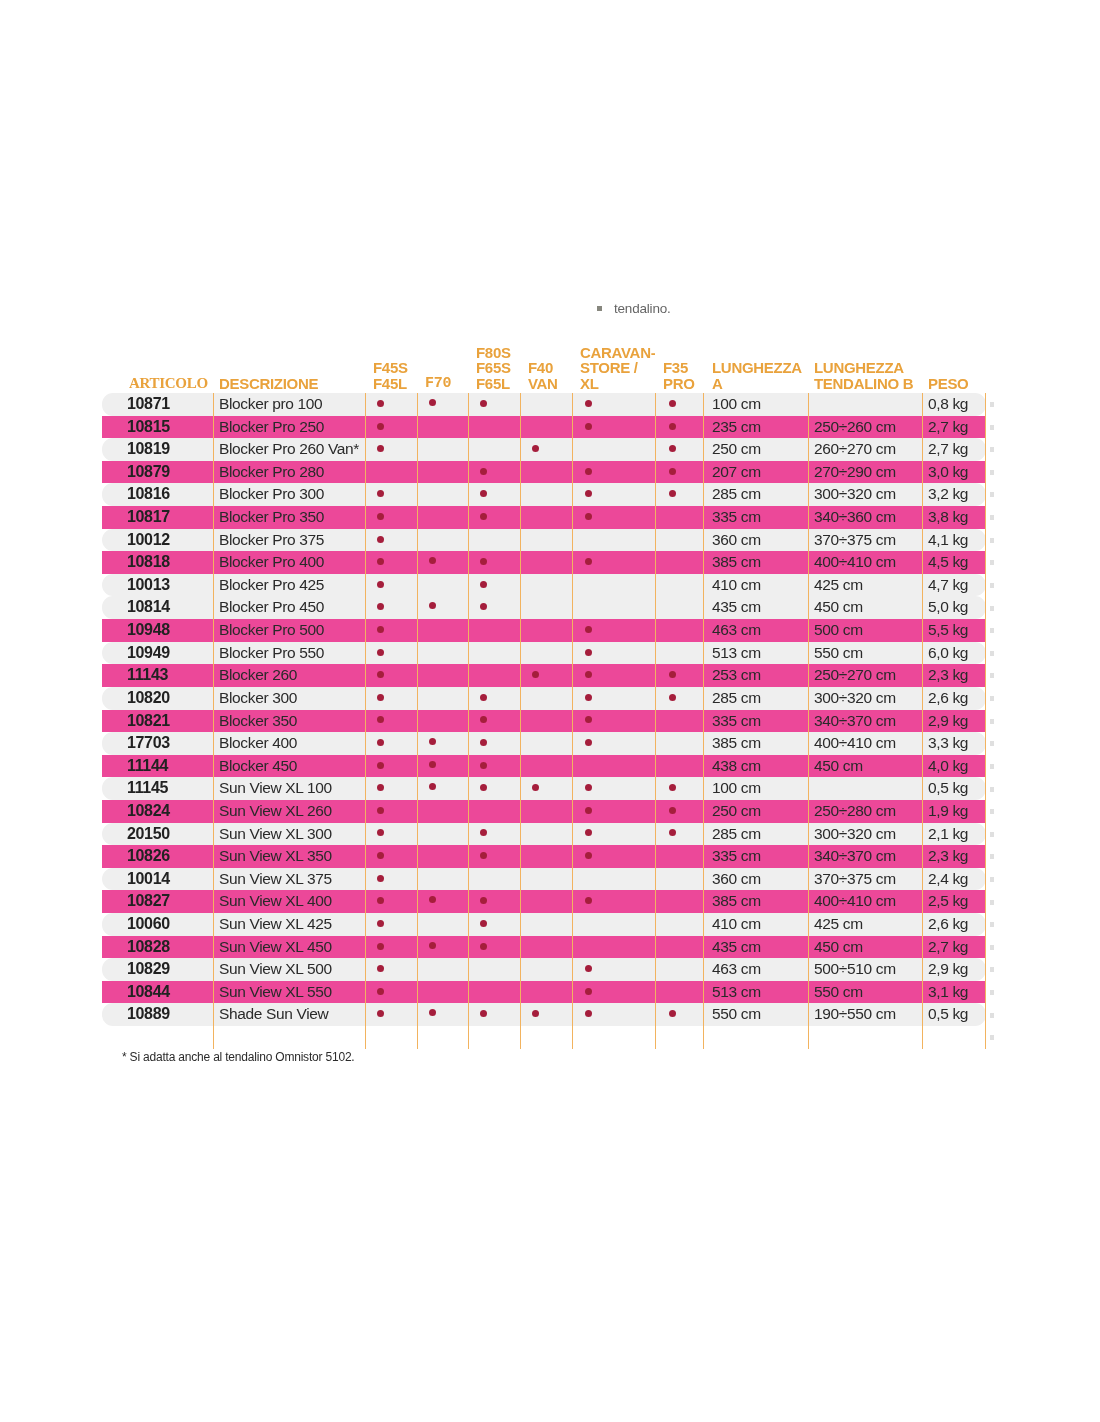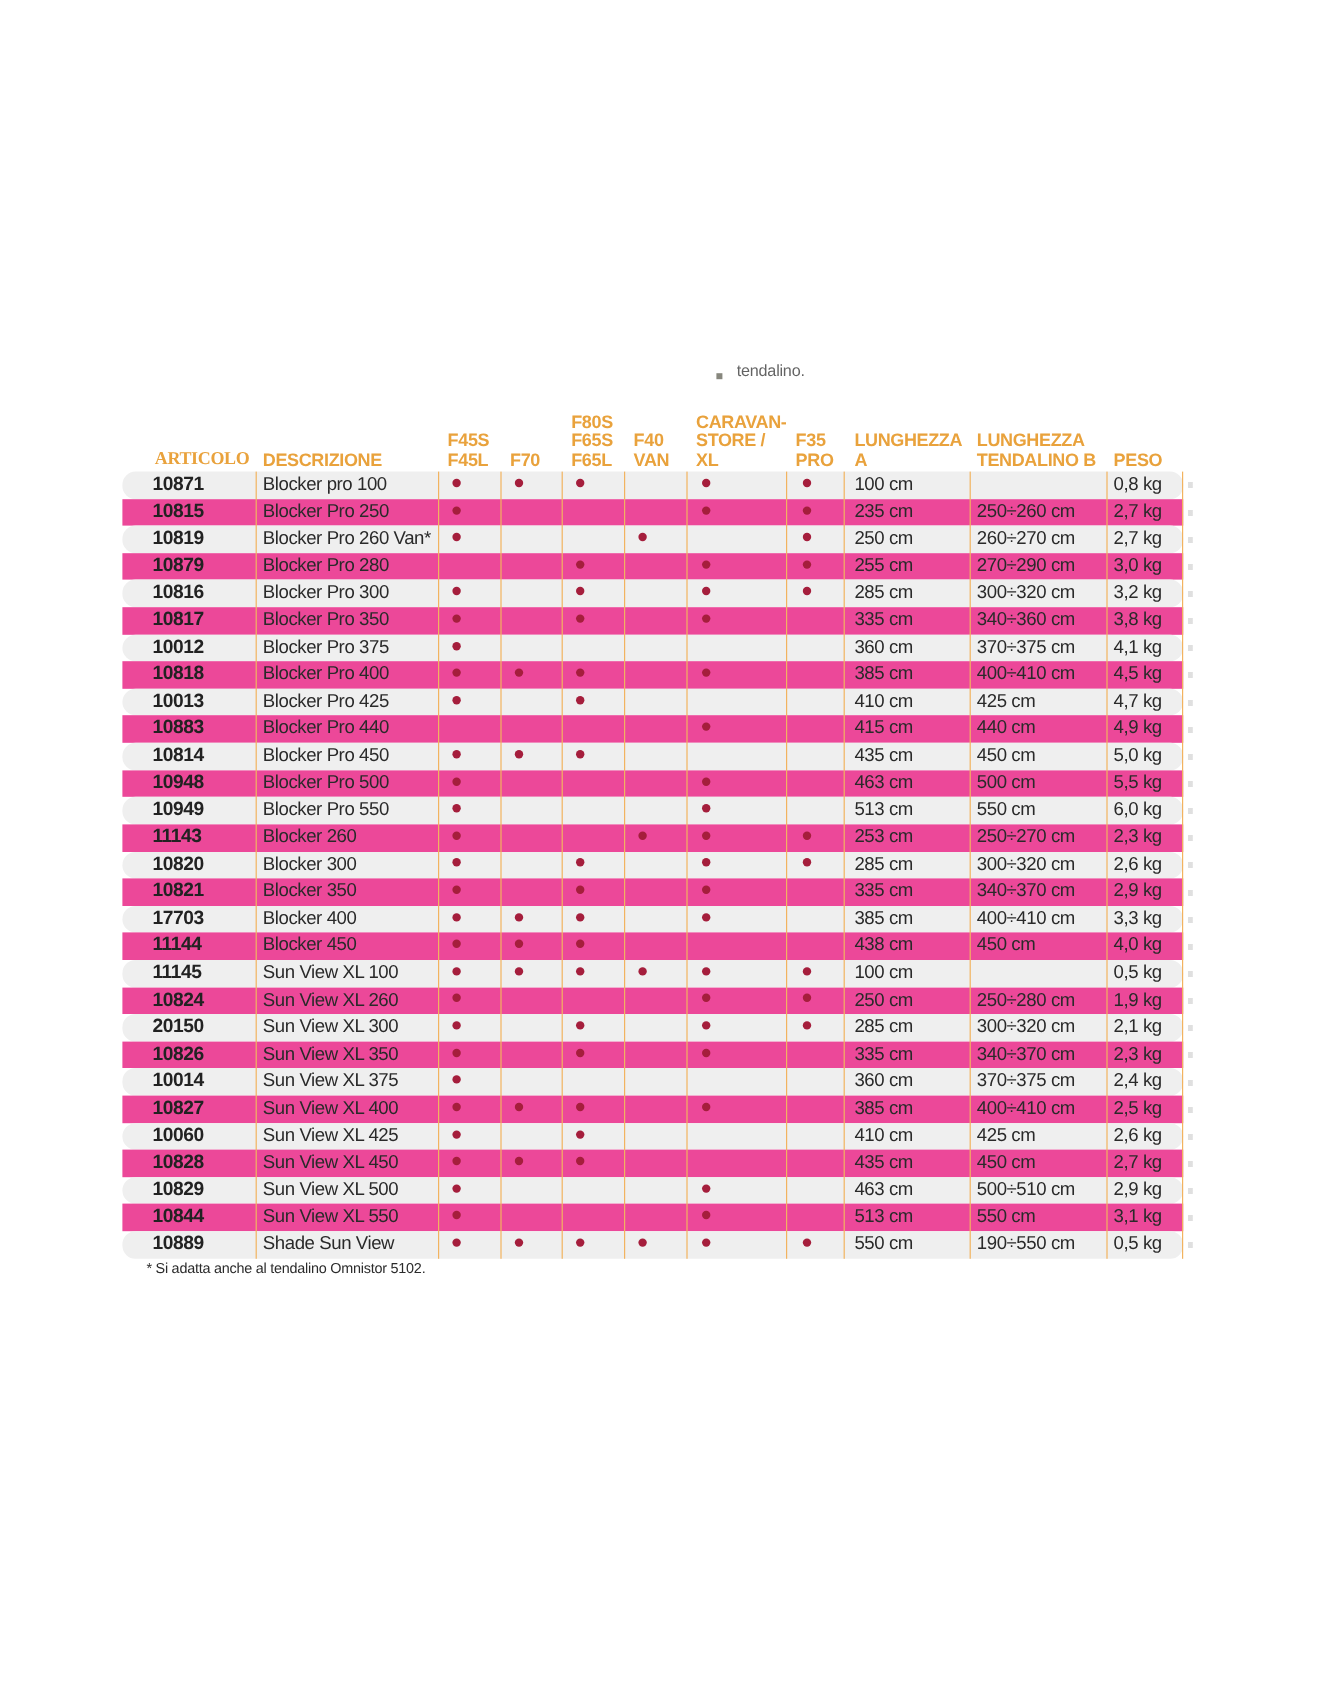--- a/index.html
+++ b/index.html
@@ -11,21 +11,21 @@
     font-family: "Liberation Sans", sans-serif;
     overflow: hidden;
   }
 
   
   .top-fragment {
     position: absolute;
     left: 597px;
     top: 301px;
     display: flex;
-    align-items: flex-end;
+    align-items: center;
     gap: 12px;
     opacity: 0.8;
   }
   .top-fragment .frag-bullet {
     width: 5px; height: 5px;
     background: #6a6a5e;
     display: inline-block;
   }
   .top-fragment .frag-text {
     font-size: 13.5px;
@@ -77,21 +77,21 @@
     line-height: 22.62px;
     color: #2a2a2a;
     letter-spacing: -0.35px;
   }
   .artnum { font-weight: bold; font-size: 16px; color: #222; }
 
   
   .c0  { width: 111px; padding-left: 25px; }
   .c1  { width: 152px; padding-left: 6px;  }
   .c2  { width: 52px;  padding-left: 12px; }
-  .c3  { width: 51px;  padding-left: 12px; }
+  .c3  { width: 51px;  padding-left: 12px; font-family: Liberation Mono, monospace; }
   .c4  { width: 52px;  padding-left: 12px; }
   .c5  { width: 52px;  padding-left: 12px; }
   .c6  { width: 83px;  padding-left: 13px; }
   .c7  { width: 48px;  padding-left: 14px; }
   .c8  { width: 105px; padding-left: 9px;  }
   .c9  { width: 114px; padding-left: 6px;  }
   .c10 { width: 64px;  padding-left: 6px;  }
 
   
   .tbl-header .c0 { padding-left: 27px; font-family: Liberation Serif, serif; }
@@ -215,21 +215,21 @@
       </div>
       <div class="row">
         <div class="cell c0 artnum">10879</div>
         <div class="cell c1">Blocker Pro 280</div>
         <div class="cell c2"></div>
         <div class="cell c3"></div>
         <div class="cell c4"><span class="dot"></span></div>
         <div class="cell c5"></div>
         <div class="cell c6"><span class="dot"></span></div>
         <div class="cell c7"><span class="dot"></span></div>
-        <div class="cell c8">255 cm</div>
+        <div class="cell c8">207 cm</div>
         <div class="cell c9">270÷290 cm</div>
         <div class="cell c10">3,0 kg</div>
       </div>
       <div class="row odd">
         <div class="cell c0 artnum">10816</div>
         <div class="cell c1">Blocker Pro 300</div>
         <div class="cell c2"><span class="dot"></span></div>
         <div class="cell c3"></div>
         <div class="cell c4"><span class="dot"></span></div>
         <div class="cell c5"></div>
@@ -283,33 +283,20 @@
         <div class="cell c1">Blocker Pro 425</div>
         <div class="cell c2"><span class="dot"></span></div>
         <div class="cell c3"></div>
         <div class="cell c4"><span class="dot"></span></div>
         <div class="cell c5"></div>
         <div class="cell c6"></div>
         <div class="cell c7"></div>
         <div class="cell c8">410 cm</div>
         <div class="cell c9">425 cm</div>
         <div class="cell c10">4,7 kg</div>
-      </div>
-      <div class="row">
-        <div class="cell c0 artnum">10883</div>
-        <div class="cell c1">Blocker Pro 440</div>
-        <div class="cell c2"></div>
-        <div class="cell c3"></div>
-        <div class="cell c4"></div>
-        <div class="cell c5"></div>
-        <div class="cell c6"><span class="dot"></span></div>
-        <div class="cell c7"></div>
-        <div class="cell c8">415 cm</div>
-        <div class="cell c9">440 cm</div>
-        <div class="cell c10">4,9 kg</div>
       </div>
       <div class="row odd">
         <div class="cell c0 artnum">10814</div>
         <div class="cell c1">Blocker Pro 450</div>
         <div class="cell c2"><span class="dot"></span></div>
         <div class="cell c3"><span class="dot"></span></div>
         <div class="cell c4"><span class="dot"></span></div>
         <div class="cell c5"></div>
         <div class="cell c6"></div>
         <div class="cell c7"></div>

